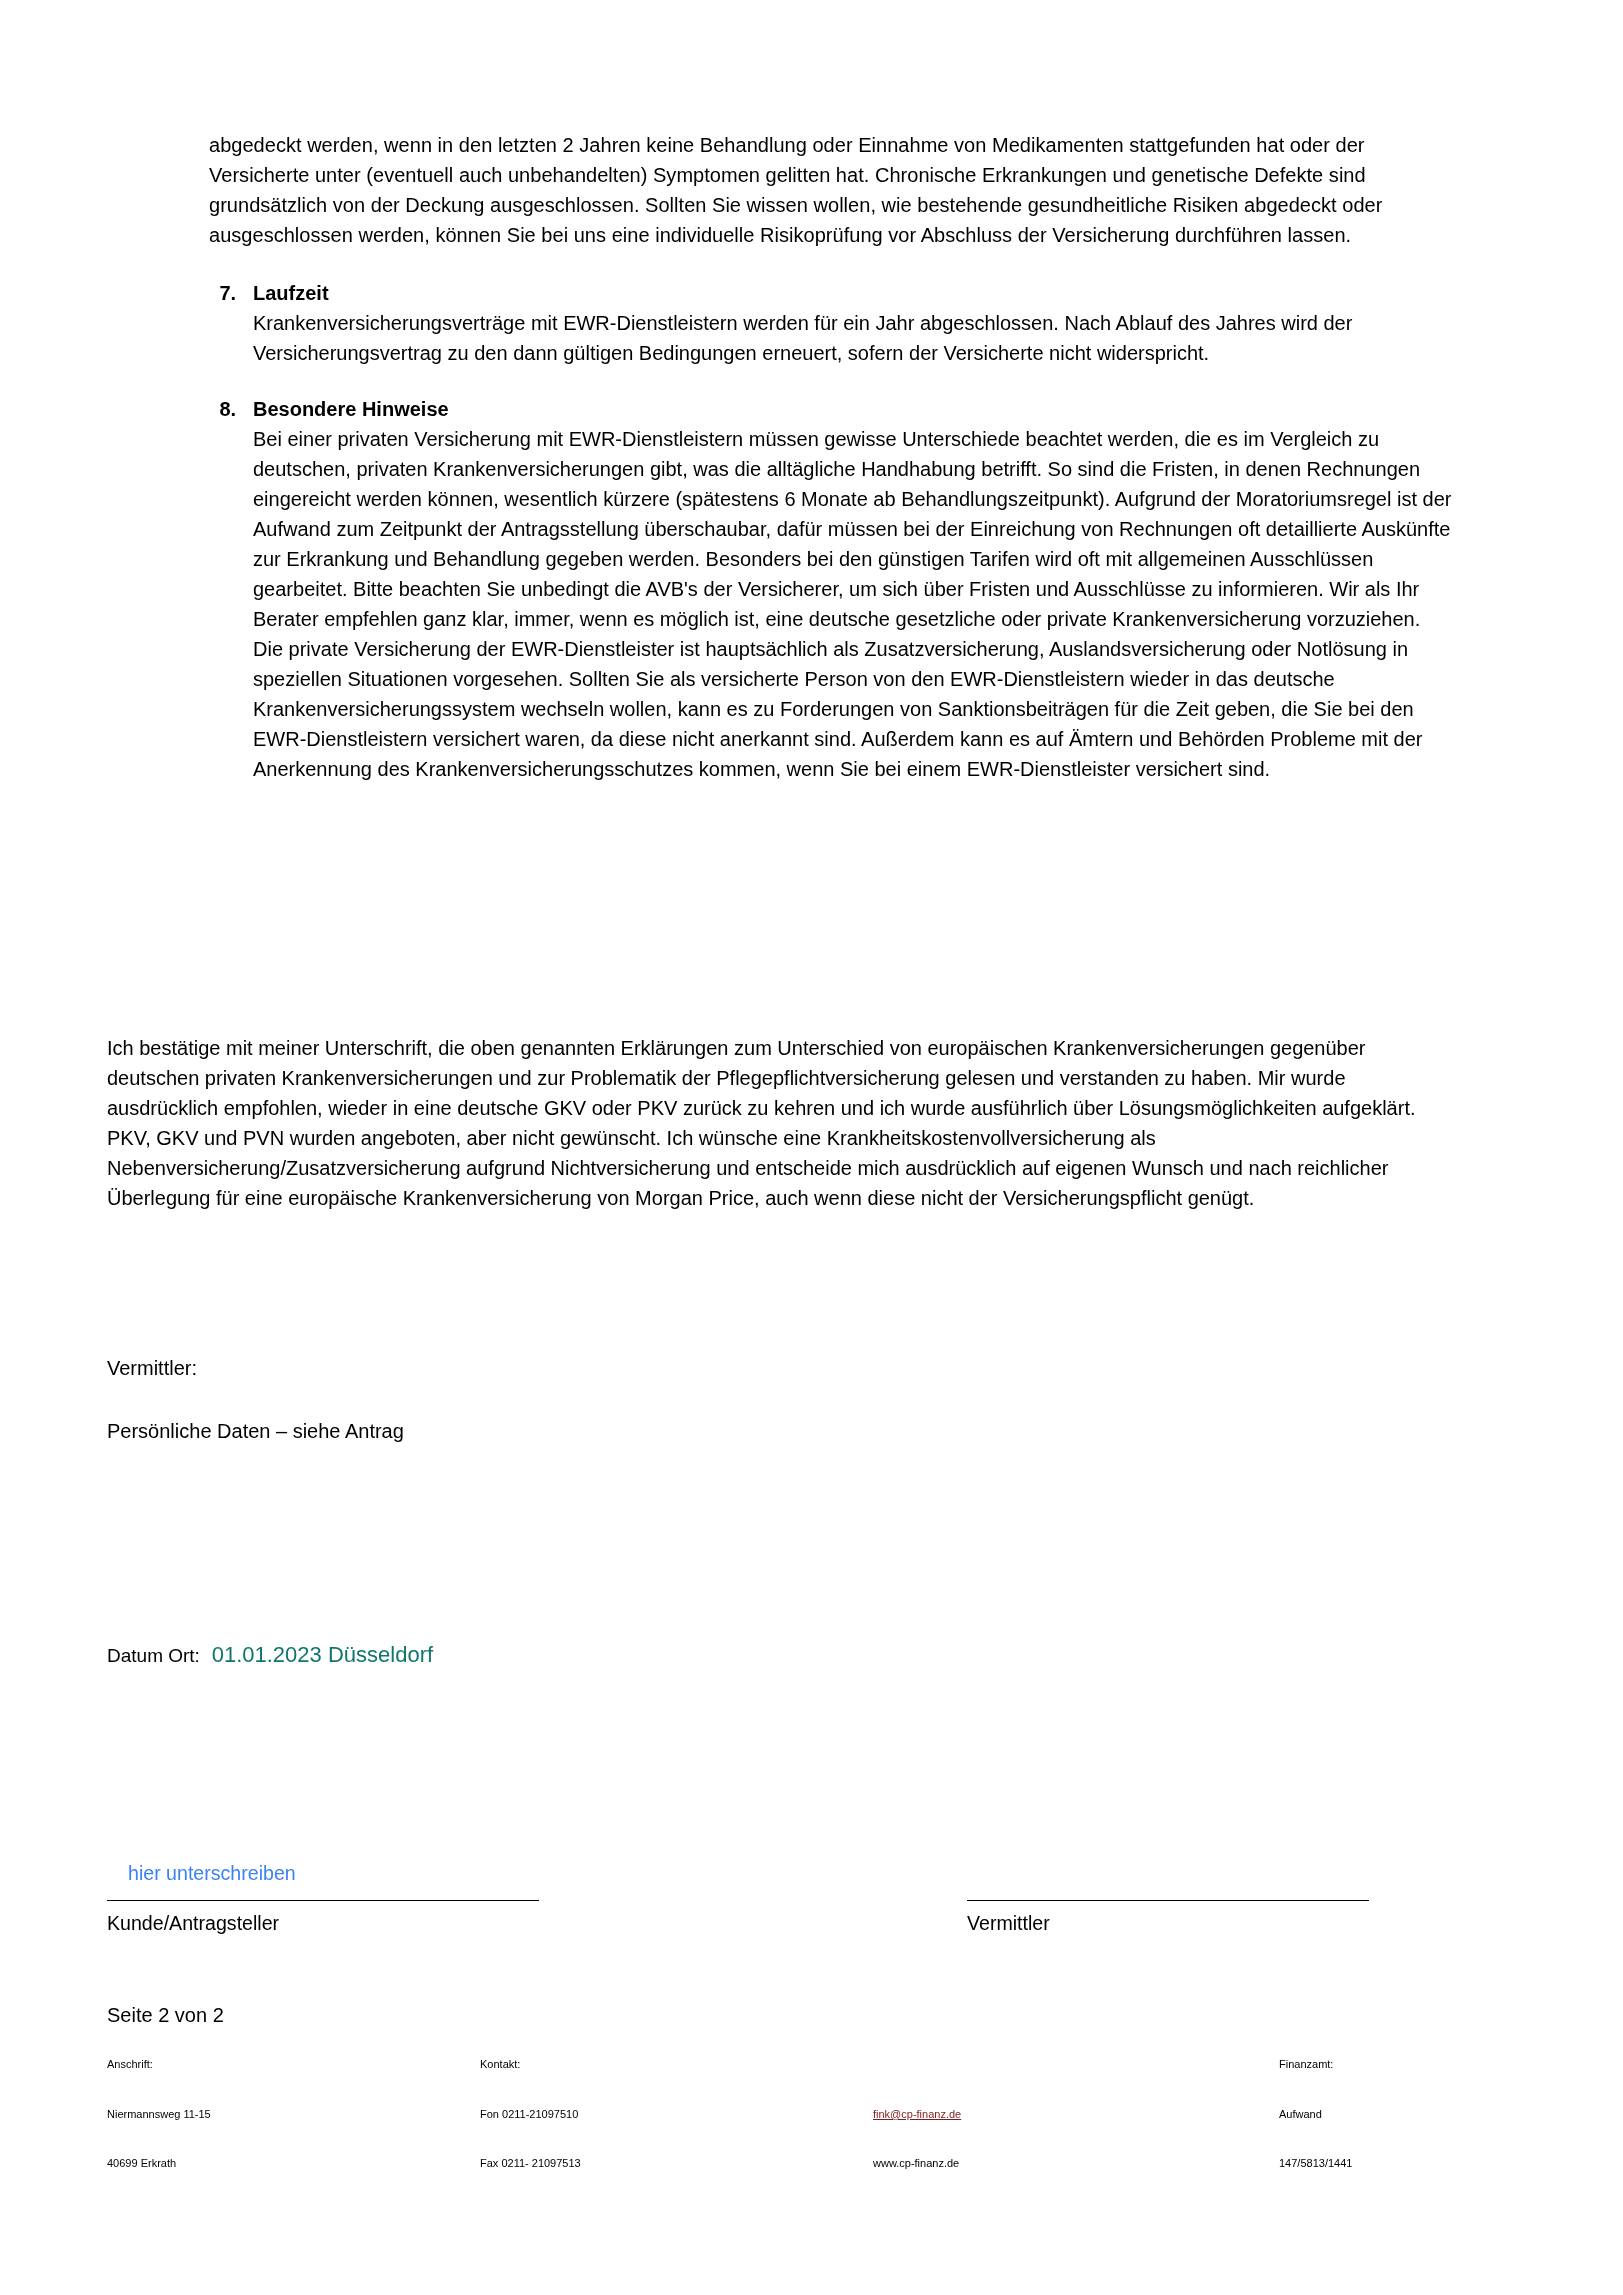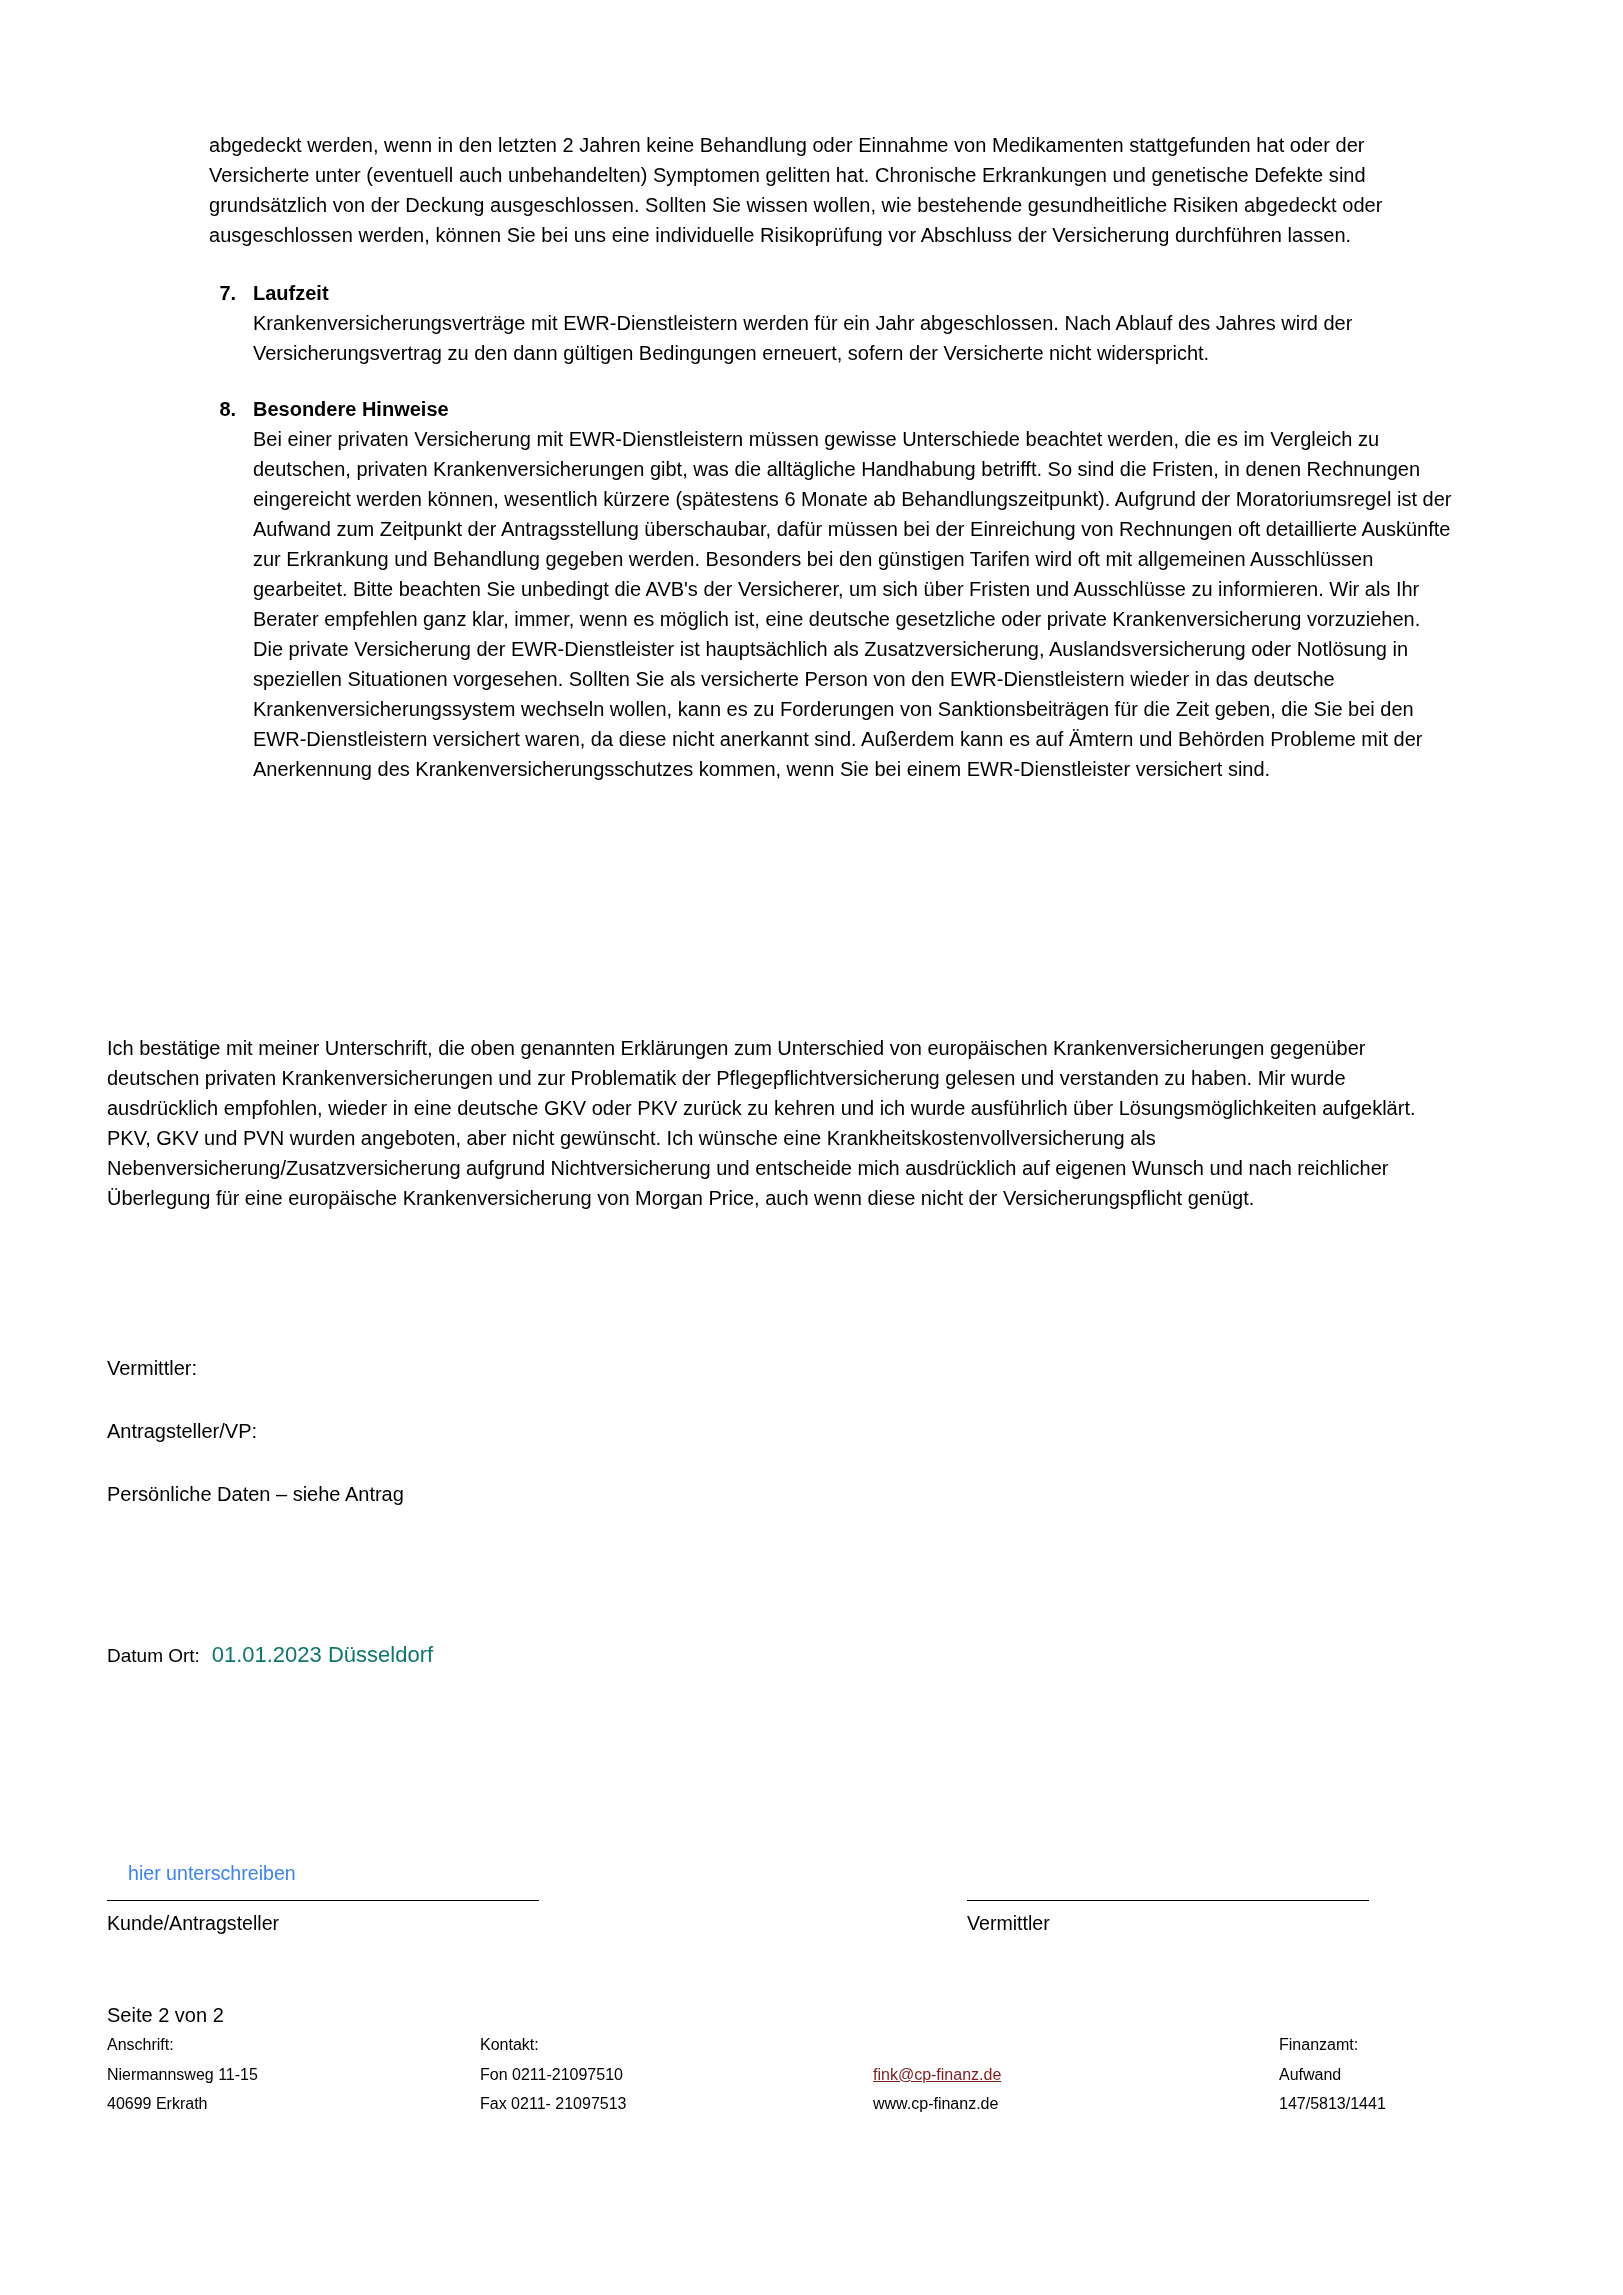--- a/index.html
+++ b/index.html
@@ -167,22 +167,23 @@
     font-size: 20px;
     line-height: 29.4px;
     margin-bottom: 0;
   }
   .footer-grid {
     display: grid;
     grid-template-columns: 373px 393px 406px auto;
     row-gap: 0;
   }
   .footer-grid div {
-    font-size: 16px;
+    font-size: 11px;
     line-height: 29.4px;
+    margin-top: 20px;
   }
   .footer-link {
     color: #7f1d1d;
     text-decoration: underline;
   }
 </style>
 </head>
 <body>
 
 <div class="page">
@@ -210,21 +211,20 @@
         </div>
       </div>
     </div>
 
   </div>
 
   <div class="confirm">Ich bestätige mit meiner Unterschrift, die oben genannten Erklärungen zum Unterschied von europäischen Krankenversicherungen gegenüber deutschen privaten Krankenversicherungen und zur Problematik der Pflegepflichtversicherung gelesen und verstanden zu haben. Mir wurde ausdrücklich empfohlen, wieder in eine deutsche GKV oder PKV zurück zu kehren und ich wurde ausführlich über Lösungsmöglichkeiten aufgeklärt. PKV, GKV und PVN wurden angeboten, aber nicht gewünscht. Ich wünsche eine Krankheitskostenvollversicherung als Nebenversicherung/Zusatzversicherung aufgrund Nichtversicherung und entscheide mich ausdrücklich auf eigenen Wunsch und nach reichlicher Überlegung für eine europäische Krankenversicherung von Morgan Price, auch wenn diese nicht der Versicherungspflicht genügt.</div>
 
   <div class="fields">
     <div class="field-line">Vermittler:</div>
-    <div class="field-line">Antragsteller/VP:</div>
     <div class="field-line">Persönliche Daten – siehe Antrag</div>
   </div>
 
   <div class="datum-row">
     <span class="datum-label">Datum Ort:</span>
     <span class="datum-value">01.01.2023 Düsseldorf</span>
   </div>
 
   <div class="sig-hint">hier unterschreiben</div>
   <div class="sig-line-left"></div>

